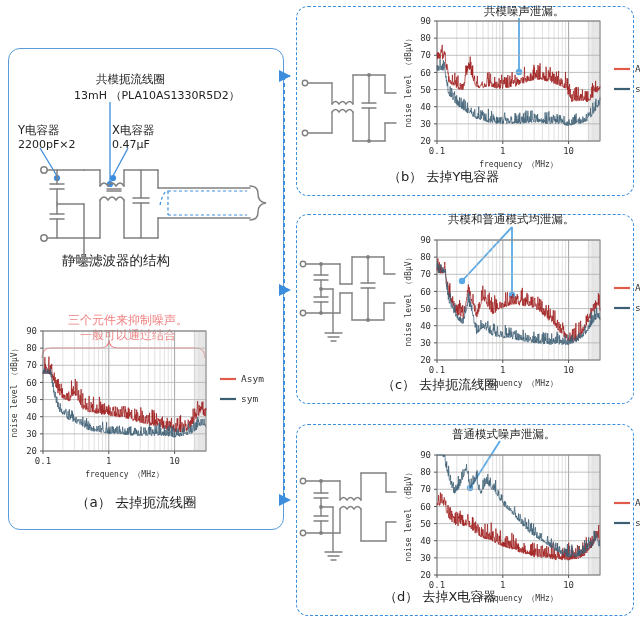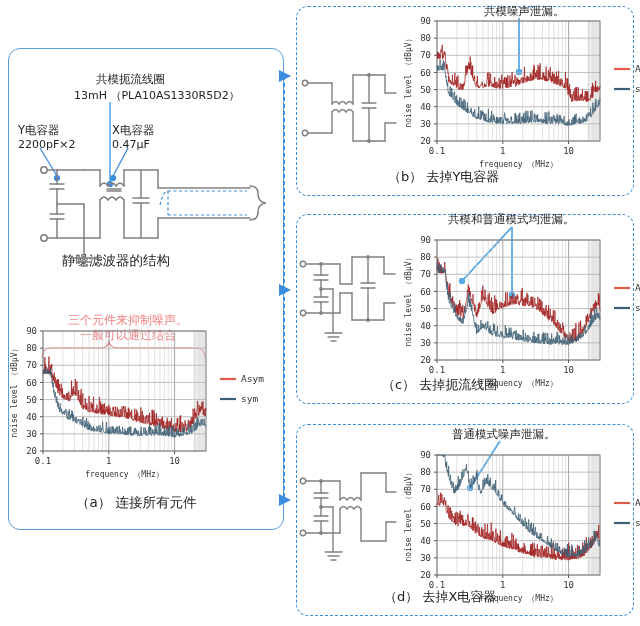--- a/index.html
+++ b/index.html
@@ -82,21 +82,21 @@
   <div class="lbl ycap-v">2200pF×2</div>
   <div class="lbl xcap-t">X电容器</div>
   <div class="lbl xcap-v">0.47μF</div>
   <div class="lbl struct-cap">静噪滤波器的结构</div>
 
   <div class="anno-red anno-red-a">
     <div>三个元件来抑制噪声。</div>
     <div>一般可以通过结合</div>
   </div>
 
-  <div class="panel-cap cap-a">（a） 连接所有元件</div>
+  <div class="panel-cap cap-a">（a） 去掉扼流线圈</div>
 
   <div class="sub-box sub-b"></div>
   <div class="sub-box sub-c"></div>
   <div class="sub-box sub-d"></div>
 
   <div class="anno anno-b">共模噪声泄漏。</div>
   <div class="anno anno-c">共模和普通模式均泄漏。</div>
   <div class="anno anno-d">普通模式噪声泄漏。</div>
 
   <div class="panel-cap cap-b">（b） 去掉Y电容器</div>

